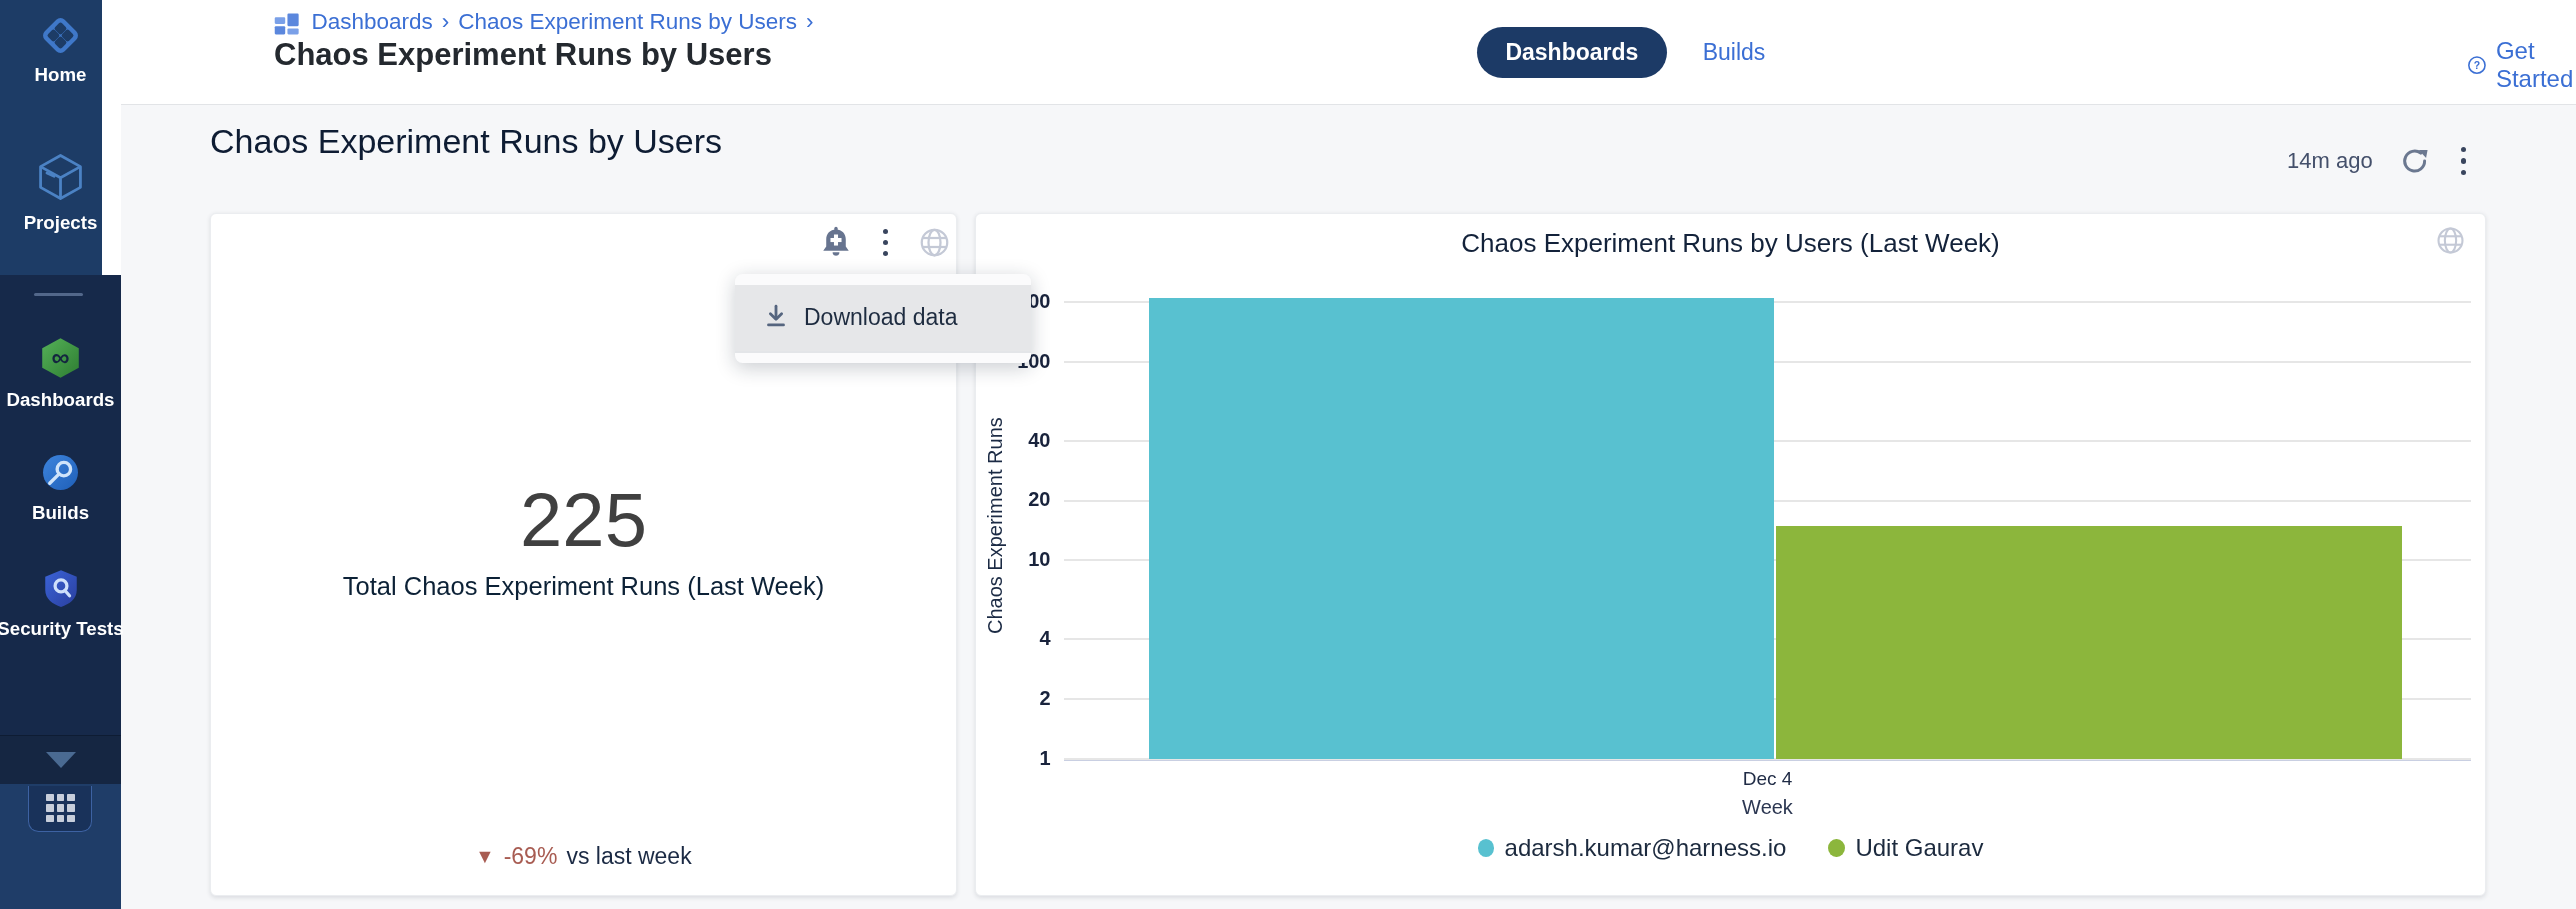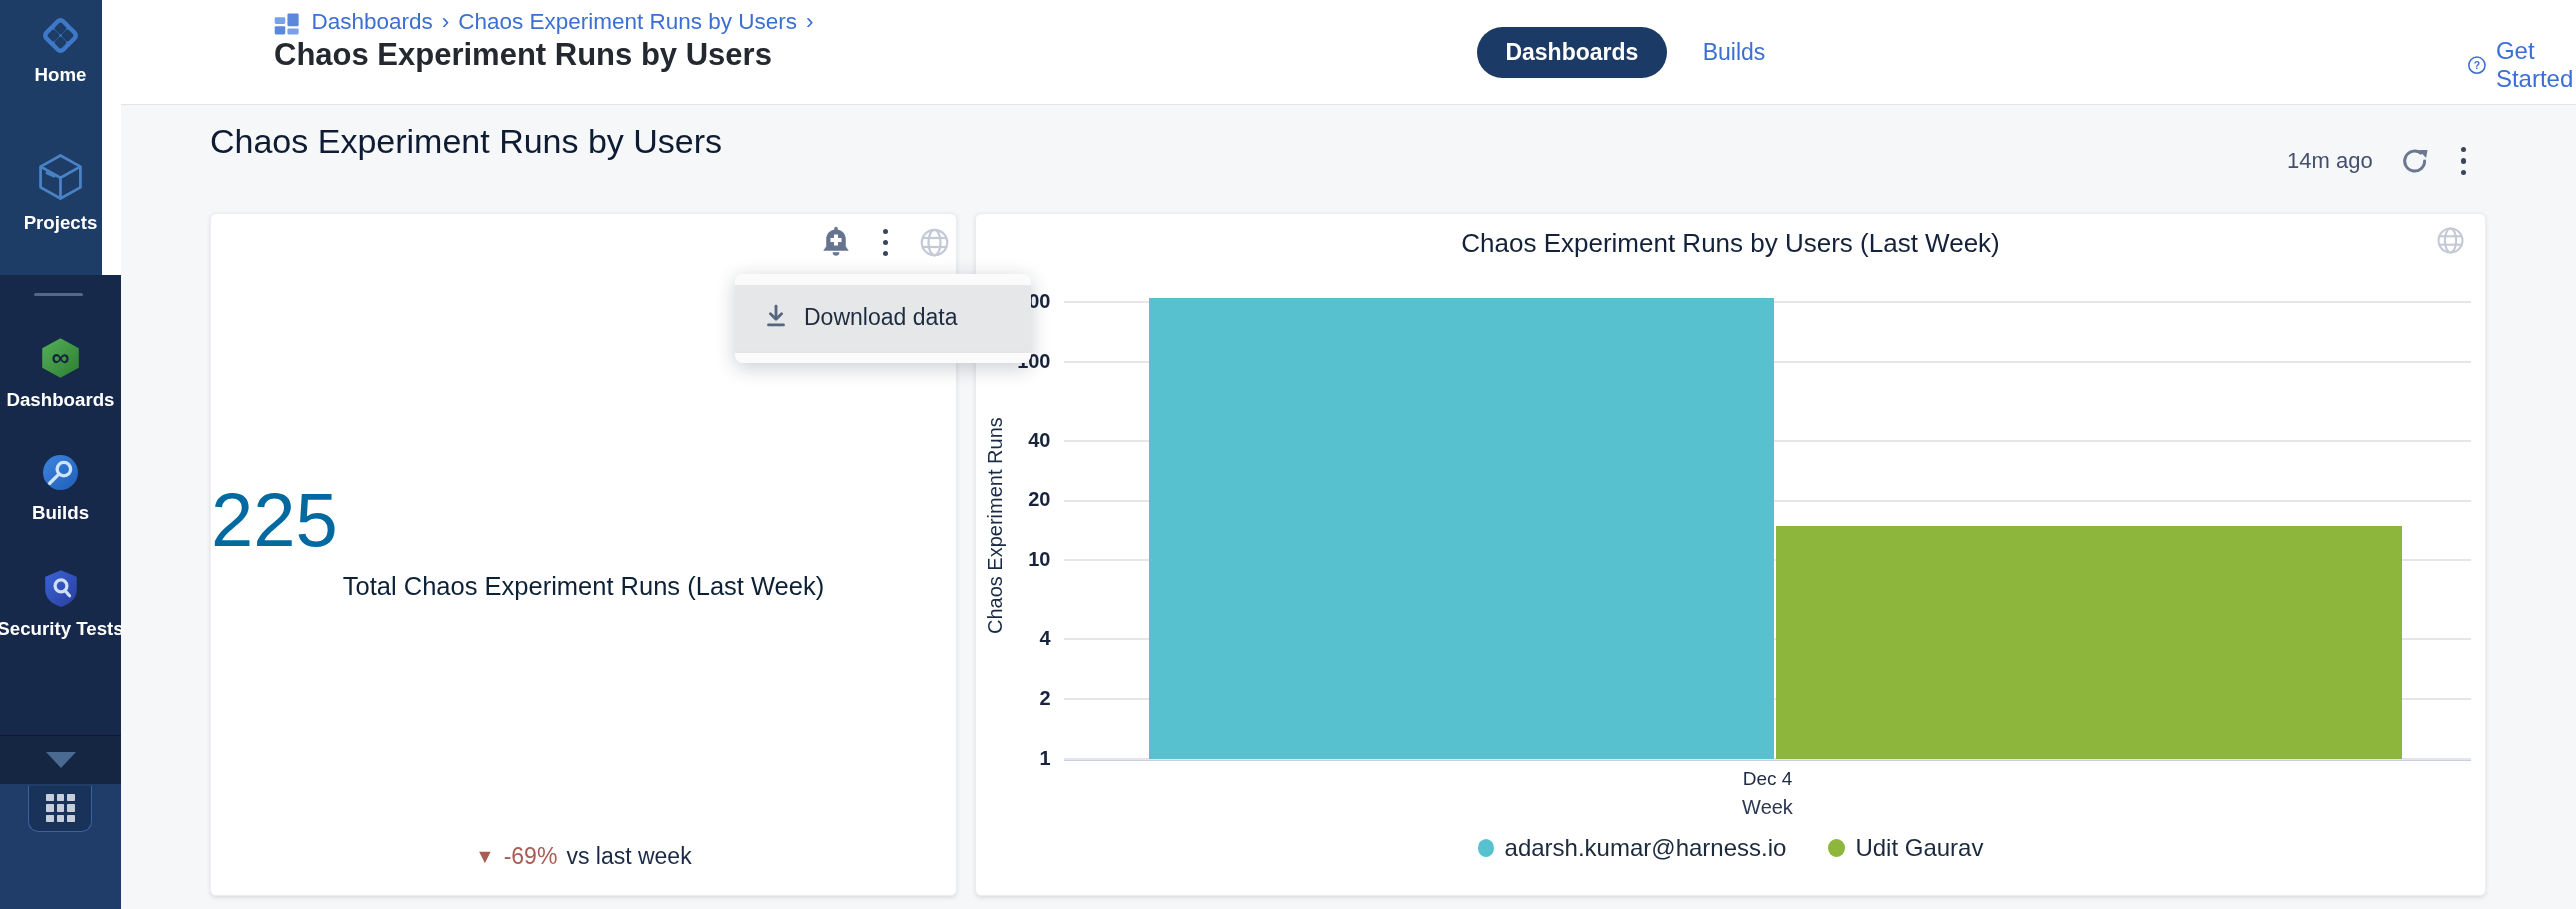--- a/index.html
+++ b/index.html
@@ -40,21 +40,21 @@
   .kebab{display:flex;flex-direction:column;gap:6px;cursor:pointer;padding:3px;}
   .kebab i{width:5.2px;height:5.2px;border-radius:50%;background:#39455e;}
 
   .card{position:absolute;background:#fff;border:0.7px solid #ebedf0;border-radius:6px;
         box-shadow:0 1.5px 4.5px rgba(30,40,60,.12);z-index:2;}
   .card-kpi{left:210px;top:213px;width:747px;height:683px;}
   .card-chart{left:975px;top:213px;width:1511px;height:683px;}
 
   
   .kpi-icons{position:absolute;top:10.5px;left:608px;display:flex;align-items:center;gap:27px;}
-  .kpi-value{position:absolute;left:0;top:262px;width:100%;font-size:76px;font-weight:500;color:#0369a1;}
+  .kpi-value{position:absolute;left:0;top:262px;width:100%;text-align:center;font-size:76px;font-weight:500;color:#404040;}
   .kpi-label{position:absolute;left:0;top:358px;width:100%;text-align:center;font-size:25.5px;color:#0c2136;}
   .kpi-delta{position:absolute;left:0;top:629px;width:100%;display:flex;justify-content:center;align-items:center;gap:9px;font-size:23px;}
   .delta-tri{font-size:19.5px;}
   .delta-suffix{color:#1b2a44;}
 
   
   .chart-title{position:absolute;left:0;top:13.5px;width:100%;text-align:center;font-size:26px;font-weight:500;color:#13223a;}
   .chart-globe{position:absolute;right:19.5px;top:10.5px;}
   .plot{position:absolute;left:88px;top:79px;width:1407px;height:466px;}
   .gridline{position:absolute;left:0;width:100%;height:1.5px;background:#e6e6e6;}

